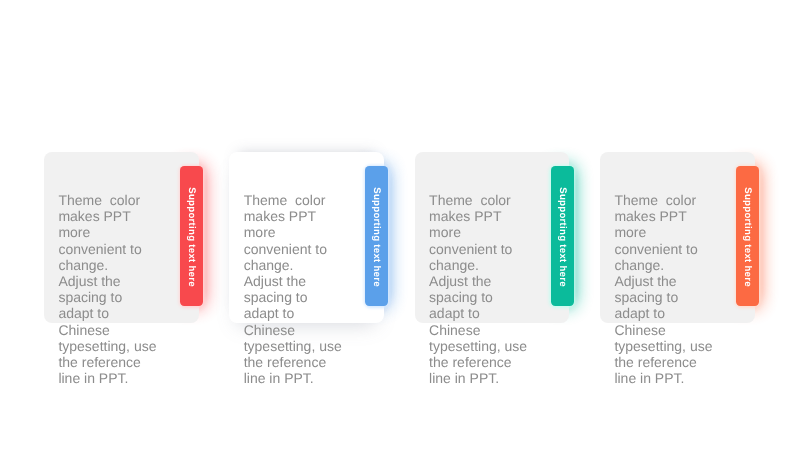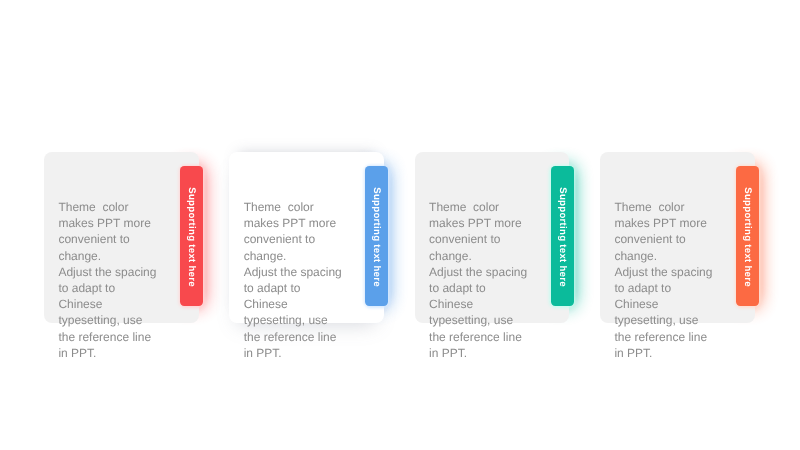--- a/index.html
+++ b/index.html
@@ -4,22 +4,22 @@
 <style>
   html,body{margin:0;padding:0;}
   body{width:800px;height:450px;background:#ffffff;font-family:"Liberation Sans",sans-serif;overflow:hidden;
        -webkit-font-smoothing:antialiased;text-rendering:geometricPrecision;}
   .slide{position:relative;width:800px;height:450px;background:#ffffff;}
 
   .card{position:absolute;left:0;top:0;width:154.5px;height:171px;border-radius:8px;background:#f1f1f1;z-index:2;}
   .card.is-active{background:#ffffff;
         box-shadow:0 -8px 13px -9px rgba(105,113,132,0.30), 0 10px 19px -9px rgba(105,113,132,0.28);}
 
-  .card-text{position:absolute;left:14.4px;top:47px;width:102.5px;
-             font-size:12px;line-height:16.2px;color:#8c8c8c;white-space:pre-wrap;transform:translateZ(0);}
+  .card-text{position:absolute;left:14.4px;top:40px;width:102.5px;
+             font-size:14px;line-height:16.2px;color:#8c8c8c;white-space:pre-wrap;transform:translateZ(0);}
 
   .card-stack{position:absolute;top:152px;width:154.5px;height:171px;}
   .glow{position:absolute;left:136.2px;top:14.4px;width:23px;height:140px;border-radius:5px;
         filter:blur(9px);opacity:0.95;z-index:1;}
 
   .bar-wrap{position:absolute;left:136.2px;top:14.4px;width:23px;height:140px;z-index:3;will-change:transform;}
   .bar{position:absolute;inset:0;border-radius:4.2px;}
   .halo{position:absolute;left:134.7px;top:12.9px;width:26px;height:143px;border-radius:6.5px;
         filter:blur(1.6px);z-index:2;}
   .bar-label{position:absolute;left:23px;top:0;width:140px;height:23px;

